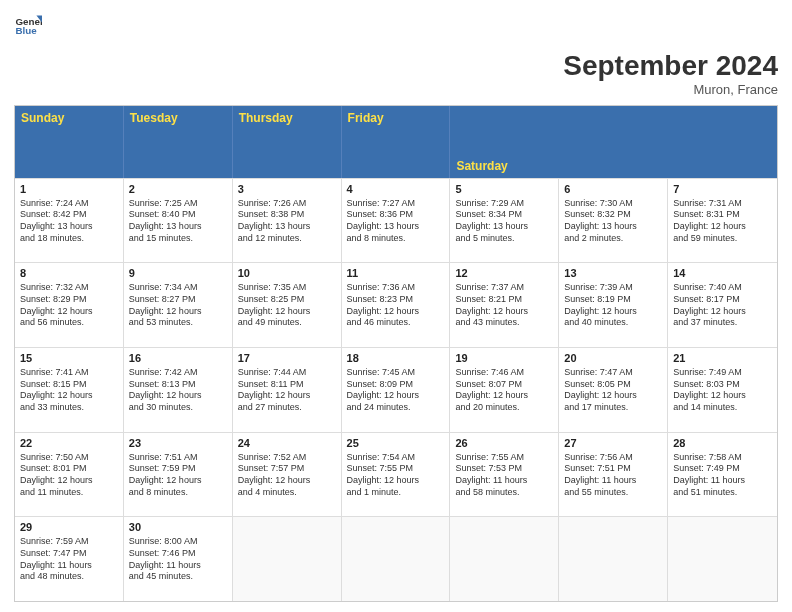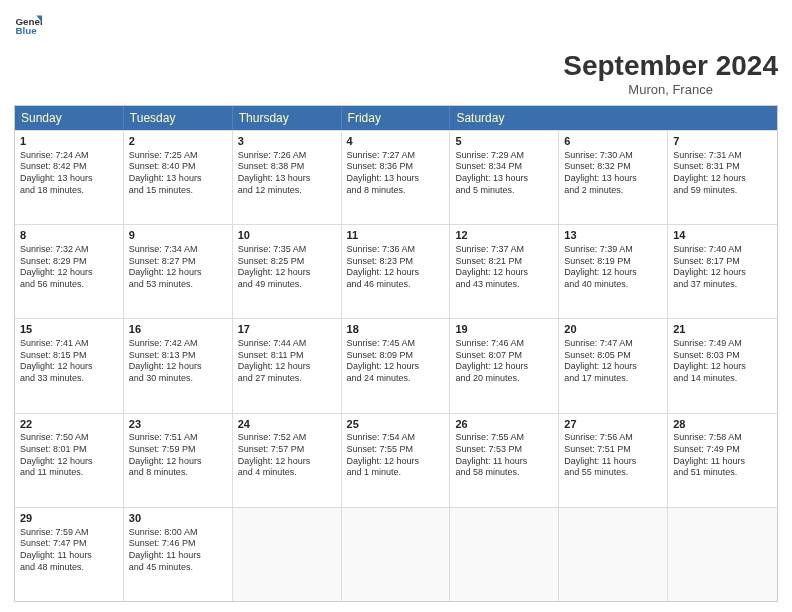--- a/index.html
+++ b/index.html
@@ -39,41 +39,40 @@
     .month-title {
       font-size: 28px;
       font-weight: bold;
       color: #333;
       line-height: 1.1;
       margin-top: 41px;
     }
     .location {
       font-size: 13px;
       color: #555;
-      text-align: center;
     }
     .calendar {
       flex: 1;
       display: flex;
       flex-direction: column;
       border: 1px solid #ccc;
     }
     .cal-header {
       display: grid;
       grid-template-columns: repeat(7, 1fr);
       background: #3a6fad;
     }
     .cal-header-cell {
-      color: #fef9c3;
-      font-weight: normal;
+      color: #fde047;
+      font-weight: bold;
       font-size: 12px;
       padding: 5px 6px;
       border-right: 1px solid #5580bb;
     }
-    .cal-header-cell:last-child { border-right: none; }
+    .cal-header-cell:last-child { border-right: none; margin-top: 48px; }
     .cal-body {
       flex: 1;
       display: flex;
       flex-direction: column;
     }
     .cal-row {
       display: grid;
       grid-template-columns: repeat(7, 1fr);
       flex: 1;
       border-top: 1px solid #ddd;

